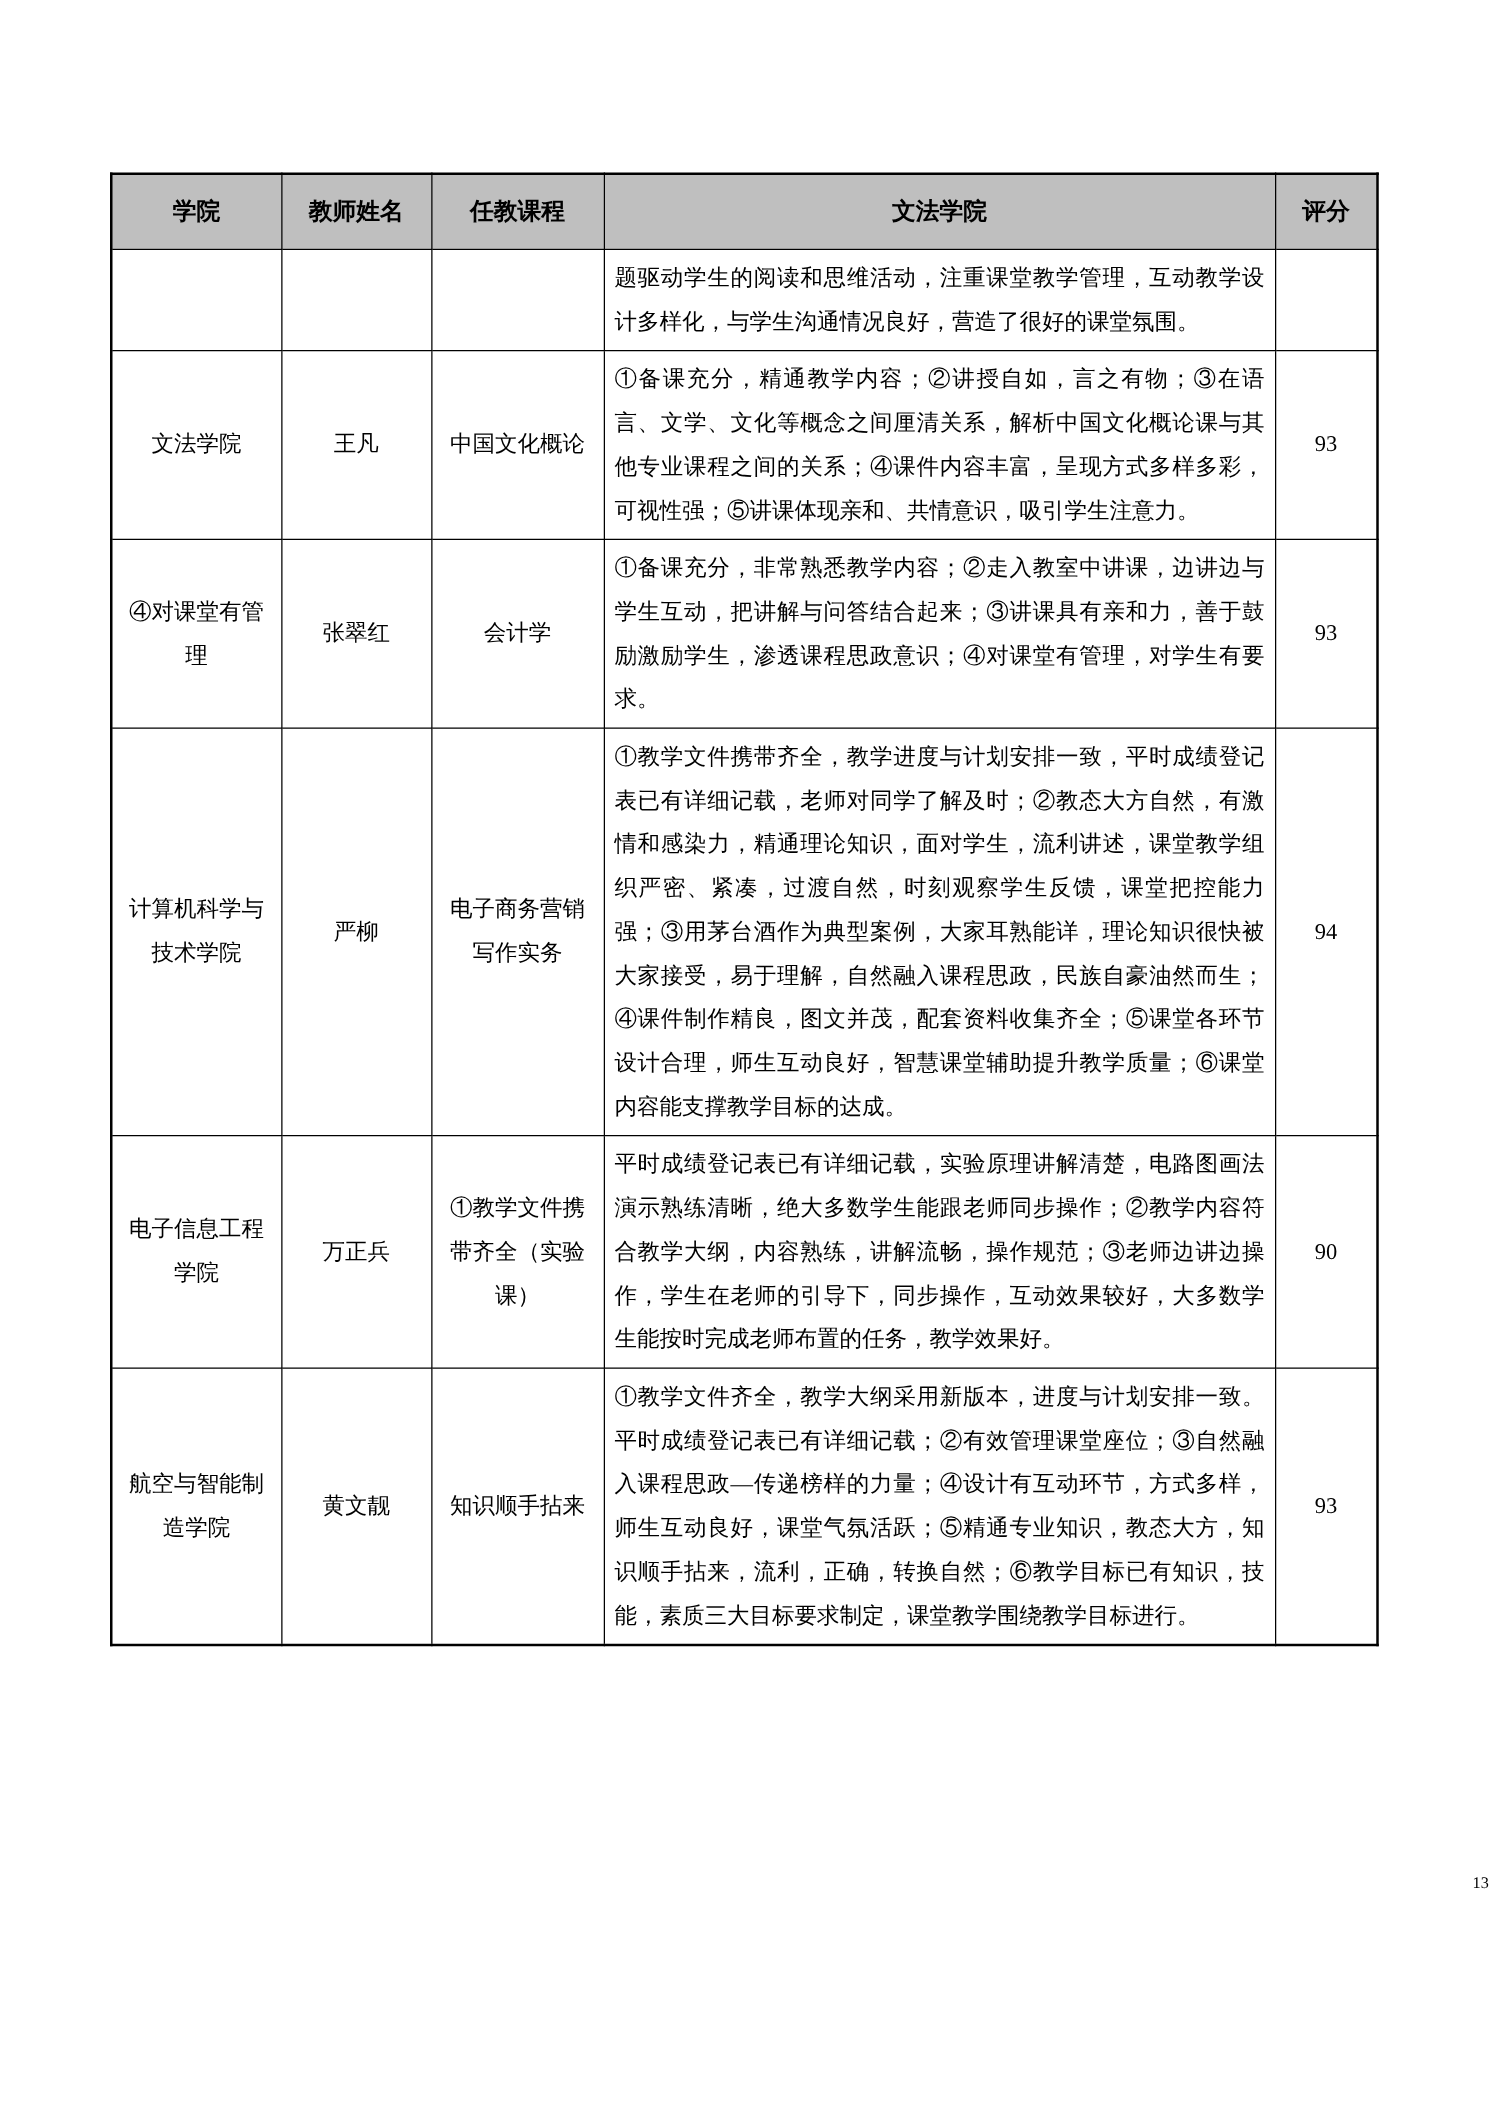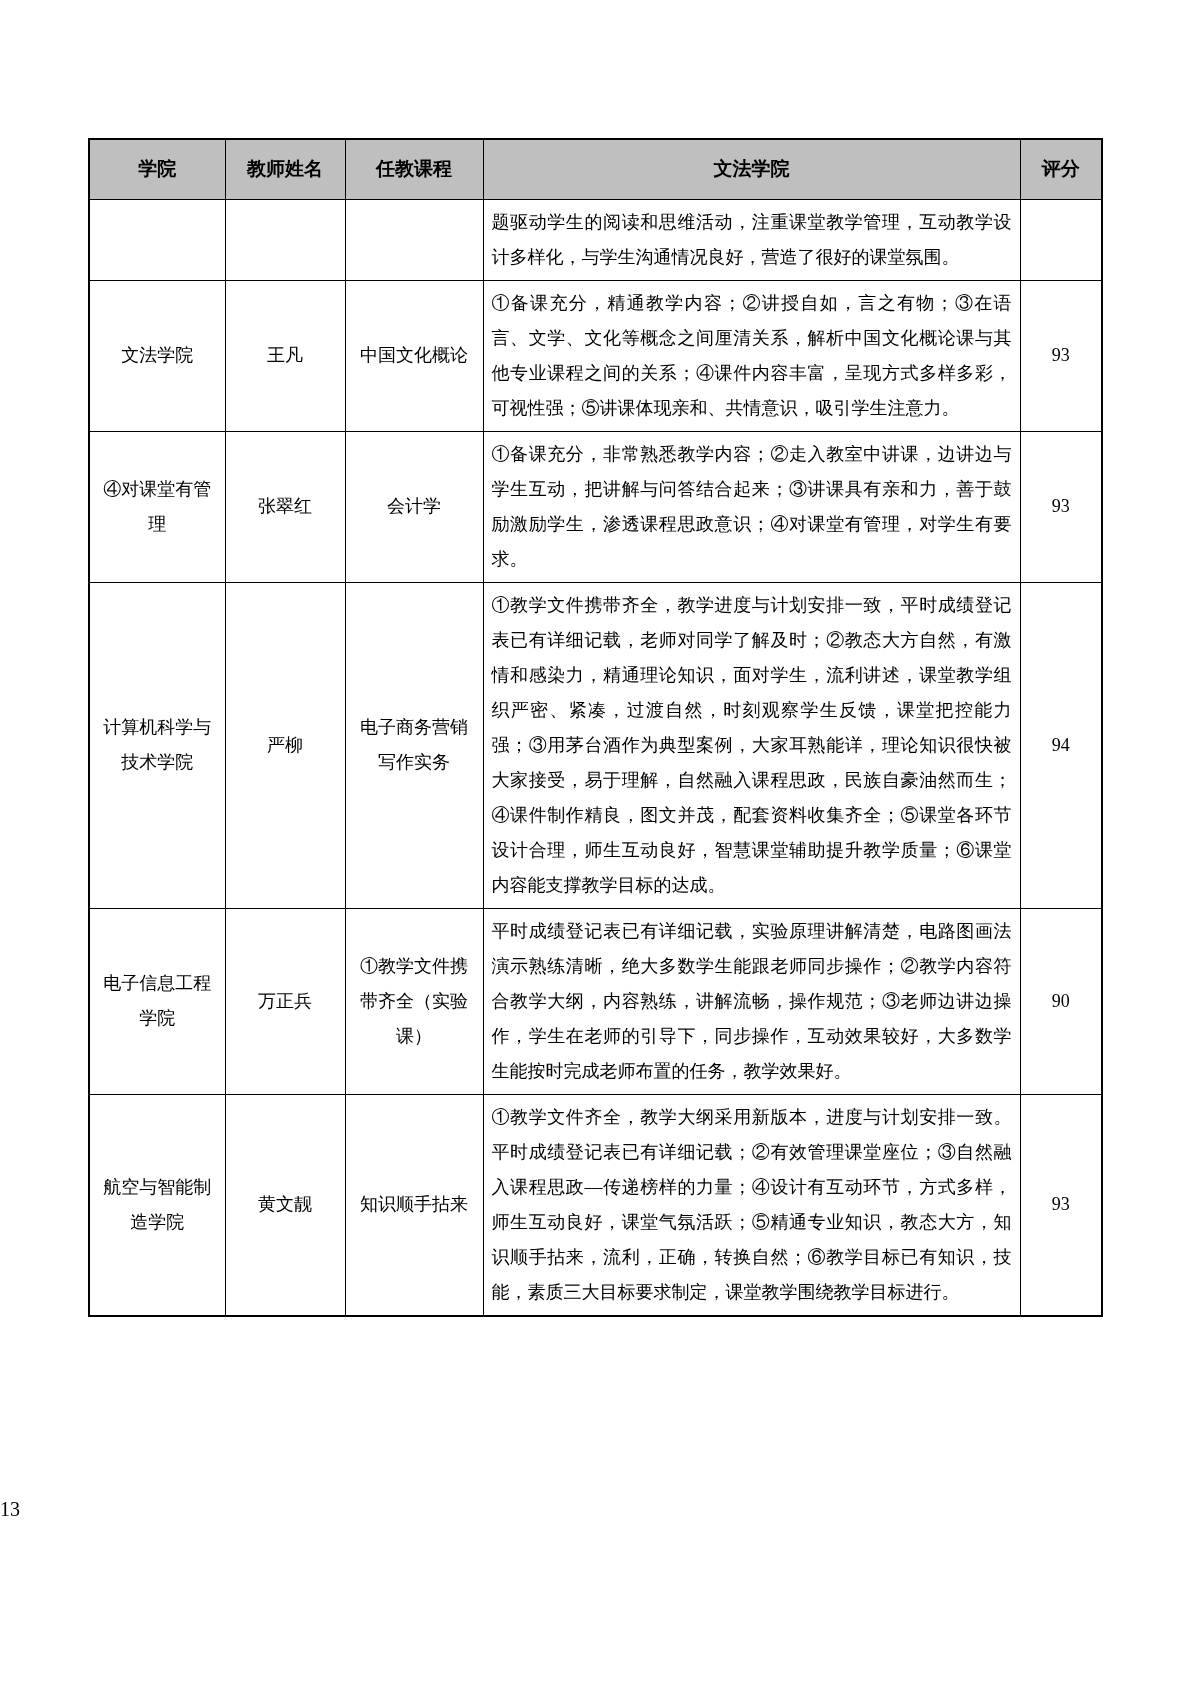--- a/index.html
+++ b/index.html
@@ -47,22 +47,22 @@
   .features-cell {
     text-align: justify;
     text-align-last: left;
     padding: 5px 11px;
   }
   .page-number {
     position: absolute;
     top: 1498px;
     left: 0;
     width: 100%;
-    text-align: left;
-    font-size: 20px;
+    text-align: right;
+    font-size: 13px;
   }
 </style>
 </head>
 <body>
 
 <table class="doc-table">
   <colgroup>
     <col style="width:136px">
     <col style="width:120px">
     <col style="width:138px">

